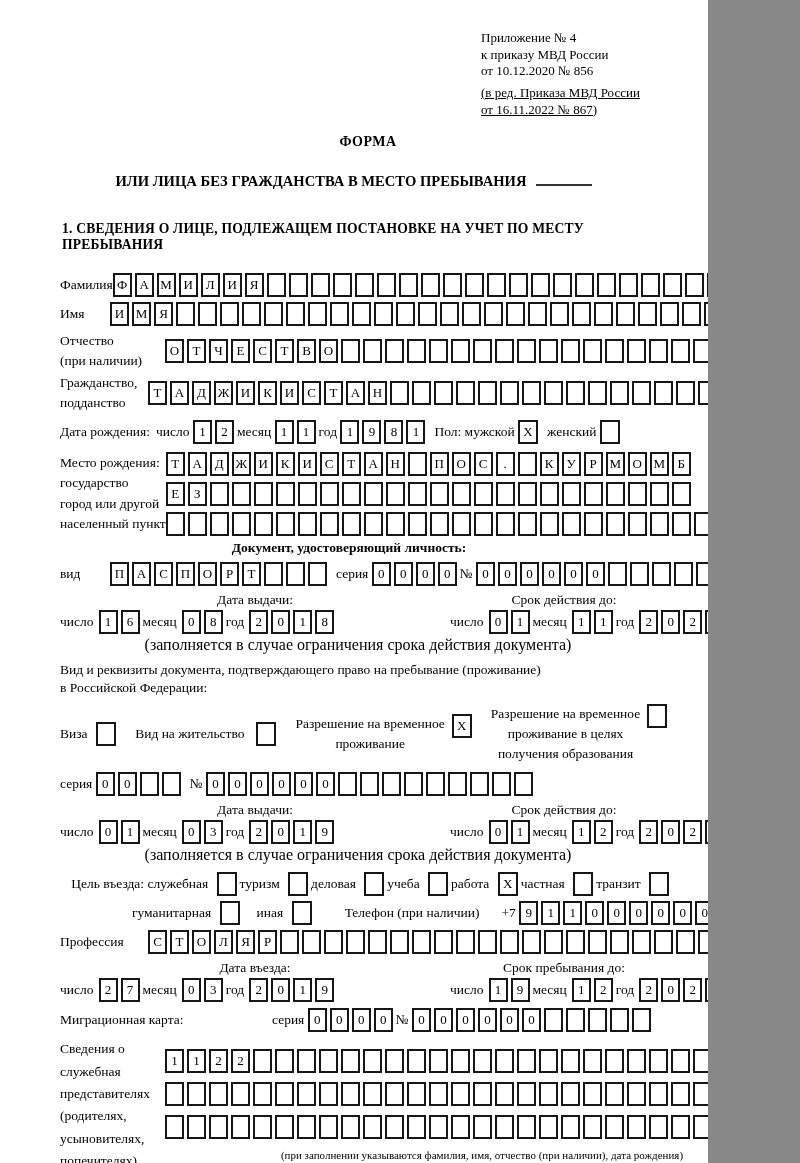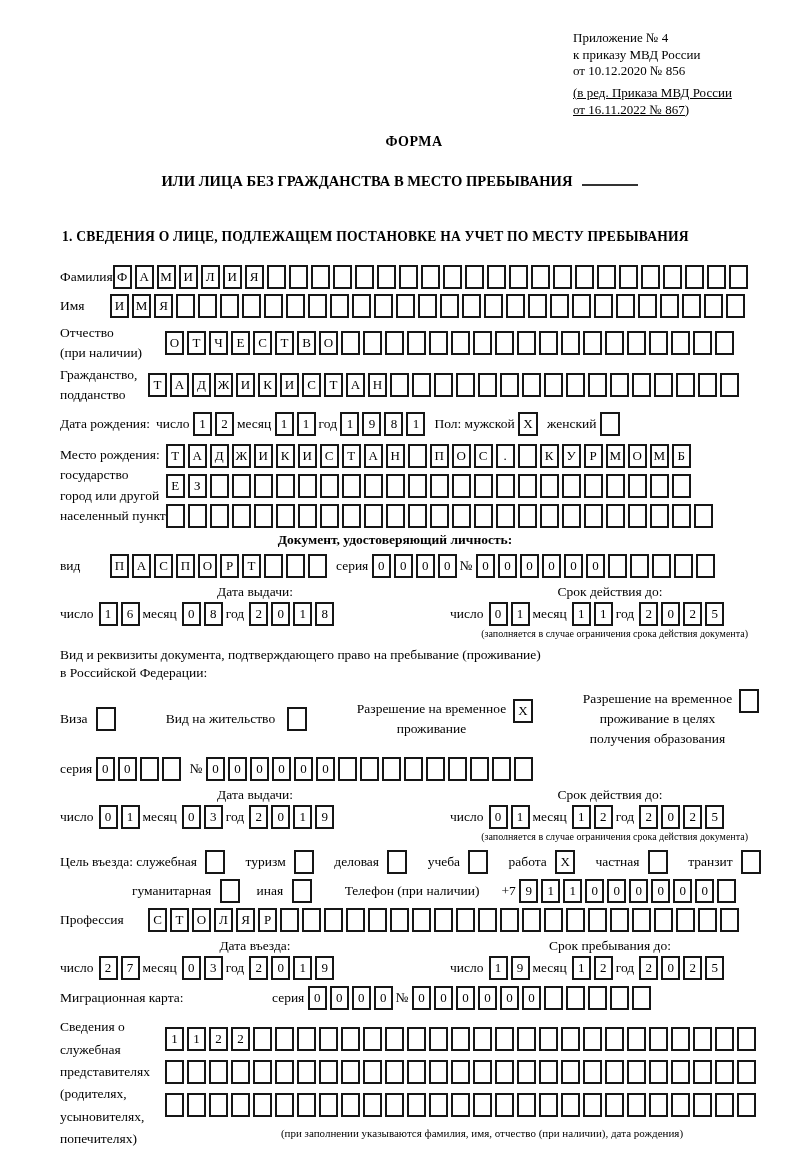--- a/index.html
+++ b/index.html
@@ -1,17 +1,17 @@
 <!DOCTYPE html>
 <html lang="ru"><head>
 <meta charset="utf-8">
 <style>
   html,body{margin:0;padding:0;background:#888;}
   .page{
-    width:800px;height:1163px;background:#ffffff;color:#000;
+    width:708px;height:1163px;background:#ffffff;color:#000;
     font-family:"Liberation Serif","DejaVu Serif",serif;
     font-size:13.5px;box-sizing:border-box;
     padding:30px 30px 16px 60px;position:relative;overflow:hidden;
   }
   
   .cells{display:flex;flex-wrap:nowrap;}
   .cell{
     display:inline-block;box-sizing:border-box;
     width:19px;height:24px;border:2px solid #161616;margin-right:3px;
     text-align:center;font-size:13px;line-height:20px;flex:0 0 auto;
@@ -20,35 +20,35 @@
   .cb{width:20px;height:24px;}
   .row{display:flex;align-items:center;margin-bottom:5px;}
   .row-top{display:flex;align-items:center;}
   .lbl{white-space:nowrap;}
   
   .annex{width:195px;margin-left:auto;line-height:1.28;font-size:13px;margin-right:2px;}
   .annex-note{margin-top:5px;text-decoration:underline;}
   .forma{text-align:center;font-weight:bold;margin:16px 2px 0 0;font-size:14px;letter-spacing:.5px;}
   .title{text-align:center;font-weight:bold;font-size:14.6px;line-height:1.55;margin:20px 30px 0 0;}
   .blank-line{display:inline-block;width:56px;border-bottom:2px solid #333;height:1px;vertical-align:baseline;margin-left:10px;}
-  .sec-head{font-weight:bold;font-size:13.6px;margin:36px 0 20px 2px;letter-spacing:.2px;}
+  .sec-head{font-weight:bold;font-size:13.6px;margin:28px 0 20px 2px;letter-spacing:.2px;}
   
   .w50{flex:0 0 50px;}
   .w105{flex:0 0 105px;}
   .w88{flex:0 0 88px;}
   .stack{line-height:1.5;}
   .doc-head{text-align:center;font-weight:bold;margin:4px 40px 6px 0;}
   .dates-labels{display:flex;margin:6px 0 2px 0;}
   .dl-left{flex:0 0 390px;text-align:center;}
   .dl-right{flex:1;text-align:center;}
   .date-row{display:flex;align-items:center;margin-bottom:2px;}
   .dgroup{display:flex;align-items:center;}
   .dgroup .lbl{margin-right:5px;}
   .dg-left{flex:0 0 390px;}
-  .note{font-size:10px;text-align:right;margin:2px 22px 8px 0;}
+  .note{font-size:16px;text-align:center;margin:2px 22px 8px 0;}
   .gap6{width:6px;flex:0 0 6px;}
   .center-stack{text-align:center;line-height:1.5;}
   .rep-note{font-size:11px;margin:10px 0 0 105px;text-align:center;font-family:Liberation Serif, serif;}
   .mb2{margin-bottom:2px;} .mb6{margin-bottom:6px;} .mb8{margin-bottom:8px;}
 </style>
 </head>
 <body>
 
 <div class="page">
 
@@ -512,21 +512,21 @@
       <span class="cells">
           <span class="cell">2</span>
           <span class="cell">0</span>
           <span class="cell">2</span>
           <span class="cell">5</span>
         </span>
     </span>
   </div>
   <div class="note">(заполняется в случае ограничения срока действия документа)</div>
 
-  <div class="row" style="justify-content:space-between;padding-right:6px;">
+  <div class="row" style="justify-content:flex-end;padding-right:6px;">
     <span class="dgroup"><span class="lbl">Цель въезда: служебная</span>&nbsp;<span class="cell cb"></span></span>
     <span class="dgroup"><span class="lbl">туризм</span>&nbsp;<span class="cell cb"></span></span>
     <span class="dgroup"><span class="lbl">деловая</span>&nbsp;<span class="cell cb"></span></span>
     <span class="dgroup"><span class="lbl">учеба</span>&nbsp;<span class="cell cb"></span></span>
     <span class="dgroup"><span class="lbl">работа</span>&nbsp;<span class="cell cb">X</span></span>
     <span class="dgroup"><span class="lbl">частная</span>&nbsp;<span class="cell cb"></span></span>
     <span class="dgroup"><span class="lbl">транзит</span>&nbsp;<span class="cell cb"></span></span>
   </div>
 
   <div class="row" style="padding-left:72px;">

